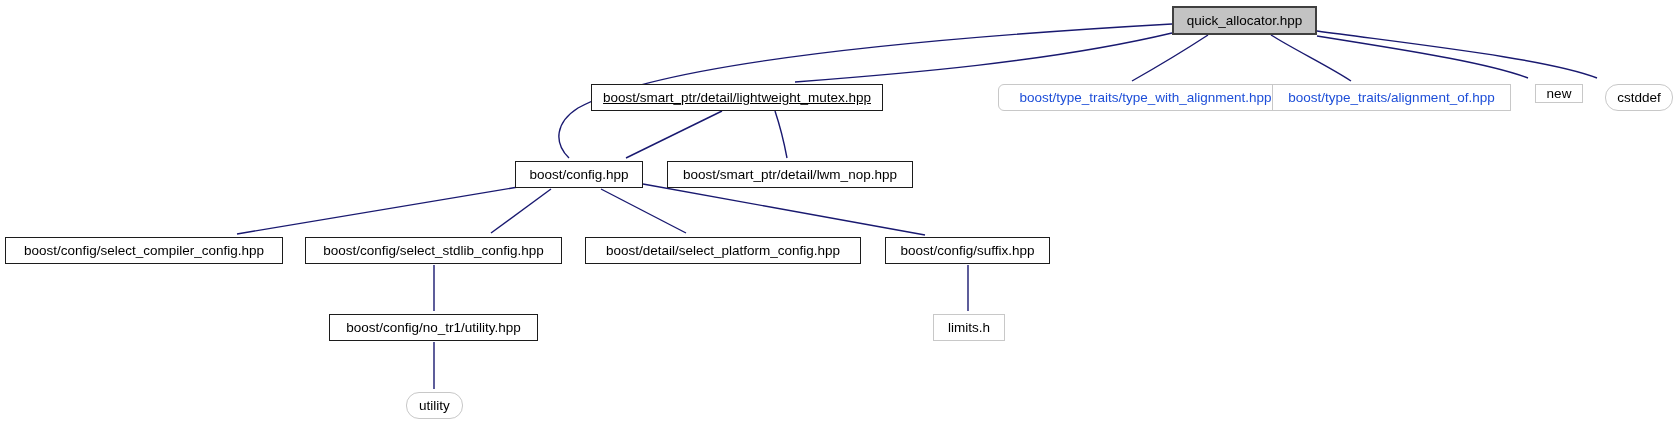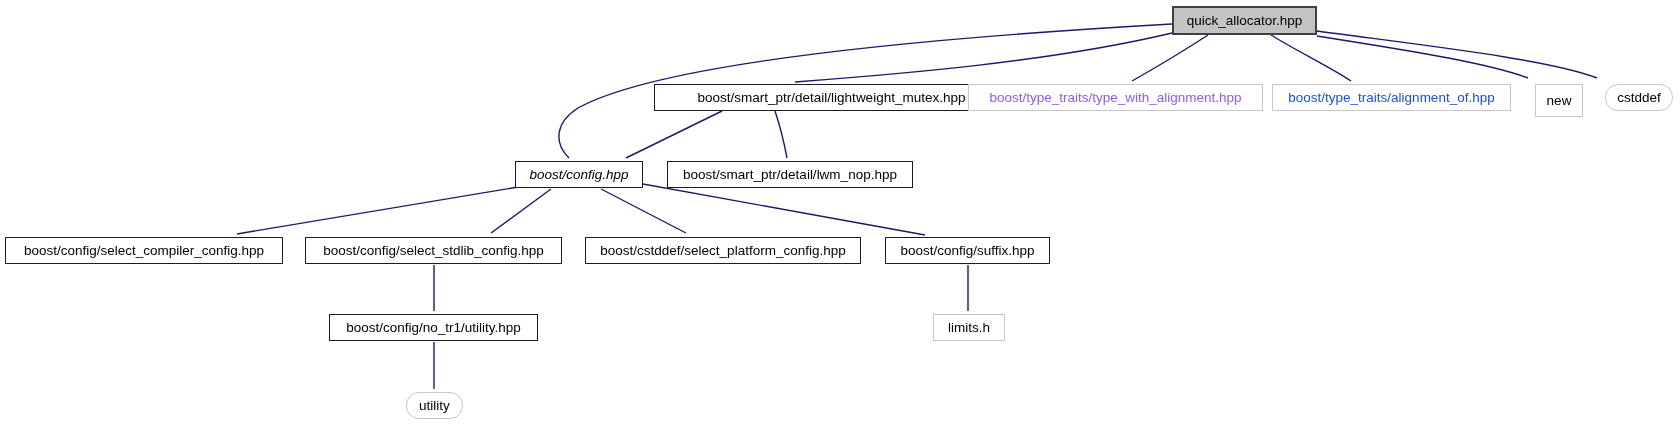--- a/index.html
+++ b/index.html
@@ -75,28 +75,28 @@
         <path d="M551,189 L491,233" stroke="#191970" marker-end="url(#arrowhead)"></path>
         <path d="M601,189 L686,233" stroke="#191970" marker-end="url(#arrowhead)"></path>
         <path d="M643,184 L925,235" stroke="#191970" marker-end="url(#arrowhead)"></path>
         <path d="M434,265 L434,311" stroke="#191970" marker-end="url(#arrowhead)"></path>
         <path d="M434,342 L434,389" stroke="#191970" marker-end="url(#arrowhead)"></path>
         <path d="M968,265 L968,311" stroke="#191970" marker-end="url(#arrowhead)"></path>
       </g>
   </svg>
   <div id="node-layer">
       <div class="node root" style="left: 1172px; top: 6px; width: 145px; height: 29px; background: rgb(195, 195, 195); border-color: rgb(64, 64, 64); color: rgb(0, 0, 0);">quick_allocator.hpp</div>
-      <div class="node internal" style="left: 654px; top: 84px; width: 355px; height: 27px; border-color: rgb(28, 28, 28); color: rgb(0, 0, 0);">boost/smart_ptr/detail/lightweight_mutex.hpp</div>
-      <div class="node leaf" style="left: 968px; top: 84px; width: 295px; height: 27px; border-color: rgb(200, 200, 200); color: #8b5cf6;">boost/type_traits/type_with_alignment.hpp</div>
+      <div class="node internal" style="left: 591px; top: 84px; width: 292px; height: 27px; border-color: rgb(28, 28, 28); color: rgb(0, 0, 0); text-decoration: underline;">boost/smart_ptr/detail/lightweight_mutex.hpp</div>
+      <div class="node leaf" style="left: 998px; top: 84px; width: 295px; height: 27px; border-color: rgb(200, 200, 200); color: #1d4ed8; border-radius: 6px;">boost/type_traits/type_with_alignment.hpp</div>
       <div class="node leaf" style="left: 1272px; top: 84px; width: 239px; height: 27px; border-color: rgb(200, 200, 200); color: #1d4ed8;">boost/type_traits/alignment_of.hpp</div>
-      <div class="node leaf" style="left: 1535px; top: 84px; width: 48px; height: 33px; border-color: rgb(200, 200, 200); color: rgb(0, 0, 0);">new</div>
+      <div class="node leaf" style="left: 1535px; top: 84px; width: 48px; height: 19px; border-color: rgb(200, 200, 200); color: rgb(0, 0, 0);">new</div>
       <div class="node leaf" style="left: 1605px; top: 84px; width: 68px; height: 27px; border-color: rgb(200, 200, 200); color: rgb(0, 0, 0); border-radius: 13px;">cstddef</div>
-      <div class="node internal" style="left: 515px; top: 161px; width: 128px; height: 27px; border-color: rgb(28, 28, 28); color: rgb(0, 0, 0); font-style: italic;">boost/config.hpp</div>
+      <div class="node internal" style="left: 515px; top: 161px; width: 128px; height: 27px; border-color: rgb(28, 28, 28); color: rgb(0, 0, 0);">boost/config.hpp</div>
       <div class="node internal" style="left: 667px; top: 161px; width: 246px; height: 27px; border-color: rgb(28, 28, 28); color: rgb(0, 0, 0);">boost/smart_ptr/detail/lwm_nop.hpp</div>
       <div class="node internal" style="left: 5px; top: 237px; width: 278px; height: 27px; border-color: rgb(28, 28, 28); color: rgb(0, 0, 0);">boost/config/select_compiler_config.hpp</div>
       <div class="node internal" style="left: 305px; top: 237px; width: 257px; height: 27px; border-color: rgb(28, 28, 28); color: rgb(0, 0, 0);">boost/config/select_stdlib_config.hpp</div>
-      <div class="node internal" style="left: 585px; top: 237px; width: 276px; height: 27px; border-color: rgb(28, 28, 28); color: rgb(0, 0, 0);">boost/cstddef/select_platform_config.hpp</div>
+      <div class="node internal" style="left: 585px; top: 237px; width: 276px; height: 27px; border-color: rgb(28, 28, 28); color: rgb(0, 0, 0);">boost/detail/select_platform_config.hpp</div>
       <div class="node internal" style="left: 885px; top: 237px; width: 165px; height: 27px; border-color: rgb(28, 28, 28); color: rgb(0, 0, 0); text-align: center;">boost/config/suffix.hpp</div>
       <div class="node internal" style="left: 329px; top: 314px; width: 209px; height: 27px; border-color: rgb(28, 28, 28); color: rgb(0, 0, 0);">boost/config/no_tr1/utility.hpp</div>
       <div class="node leaf" style="left: 933px; top: 314px; width: 72px; height: 27px; border-color: rgb(200, 200, 200); color: rgb(0, 0, 0);">limits.h</div>
       <div class="node leaf" style="left: 406px; top: 392px; width: 57px; height: 27px; border-color: rgb(200, 200, 200); color: rgb(0, 0, 0); border-radius: 13px;">utility</div>
     </div>
 </div>
 
 </body></html>

